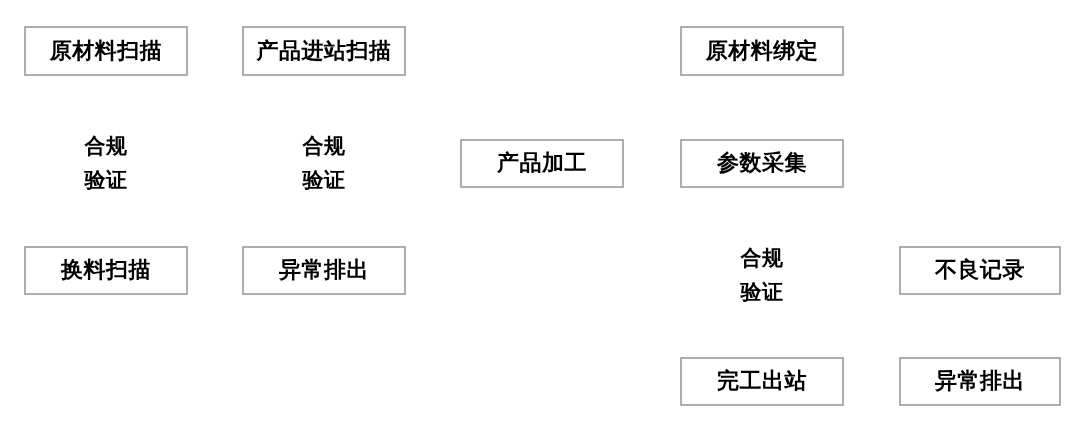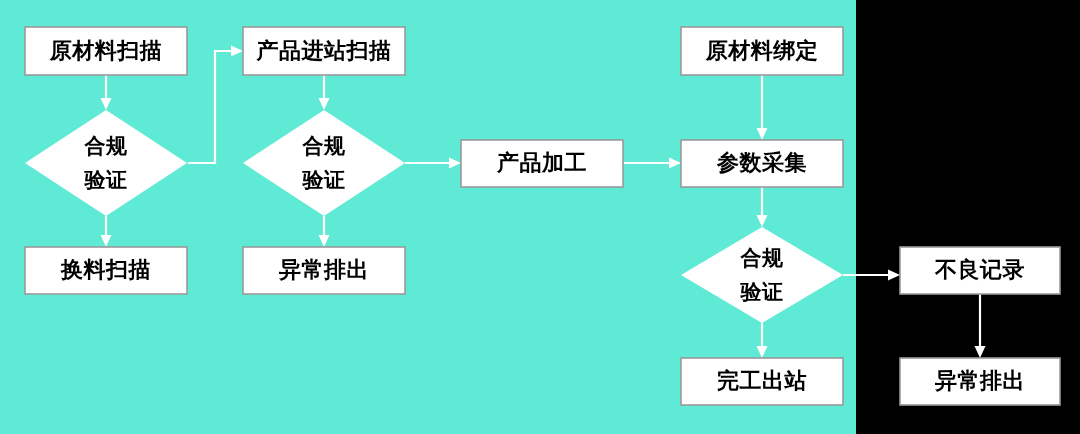--- a/index.html
+++ b/index.html
@@ -9,23 +9,23 @@
     background: #000000;
   }
   body {
     width: 1080px;
     height: 434px;
     overflow: hidden;
     font-family: "Liberation Sans", "DejaVu Sans", sans-serif;
   }
   #flow-root {
     position: relative;
-    width: 856px;
+    width: 1080px;
     height: 434px;
-    background: #5eead4;
+    background: #ffffff;
   }
   svg#flow-svg {
     position: absolute;
     top: 0;
     left: 0;
     width: 1080px;
     height: 434px;
     display: block;
   }
   .node-box {

